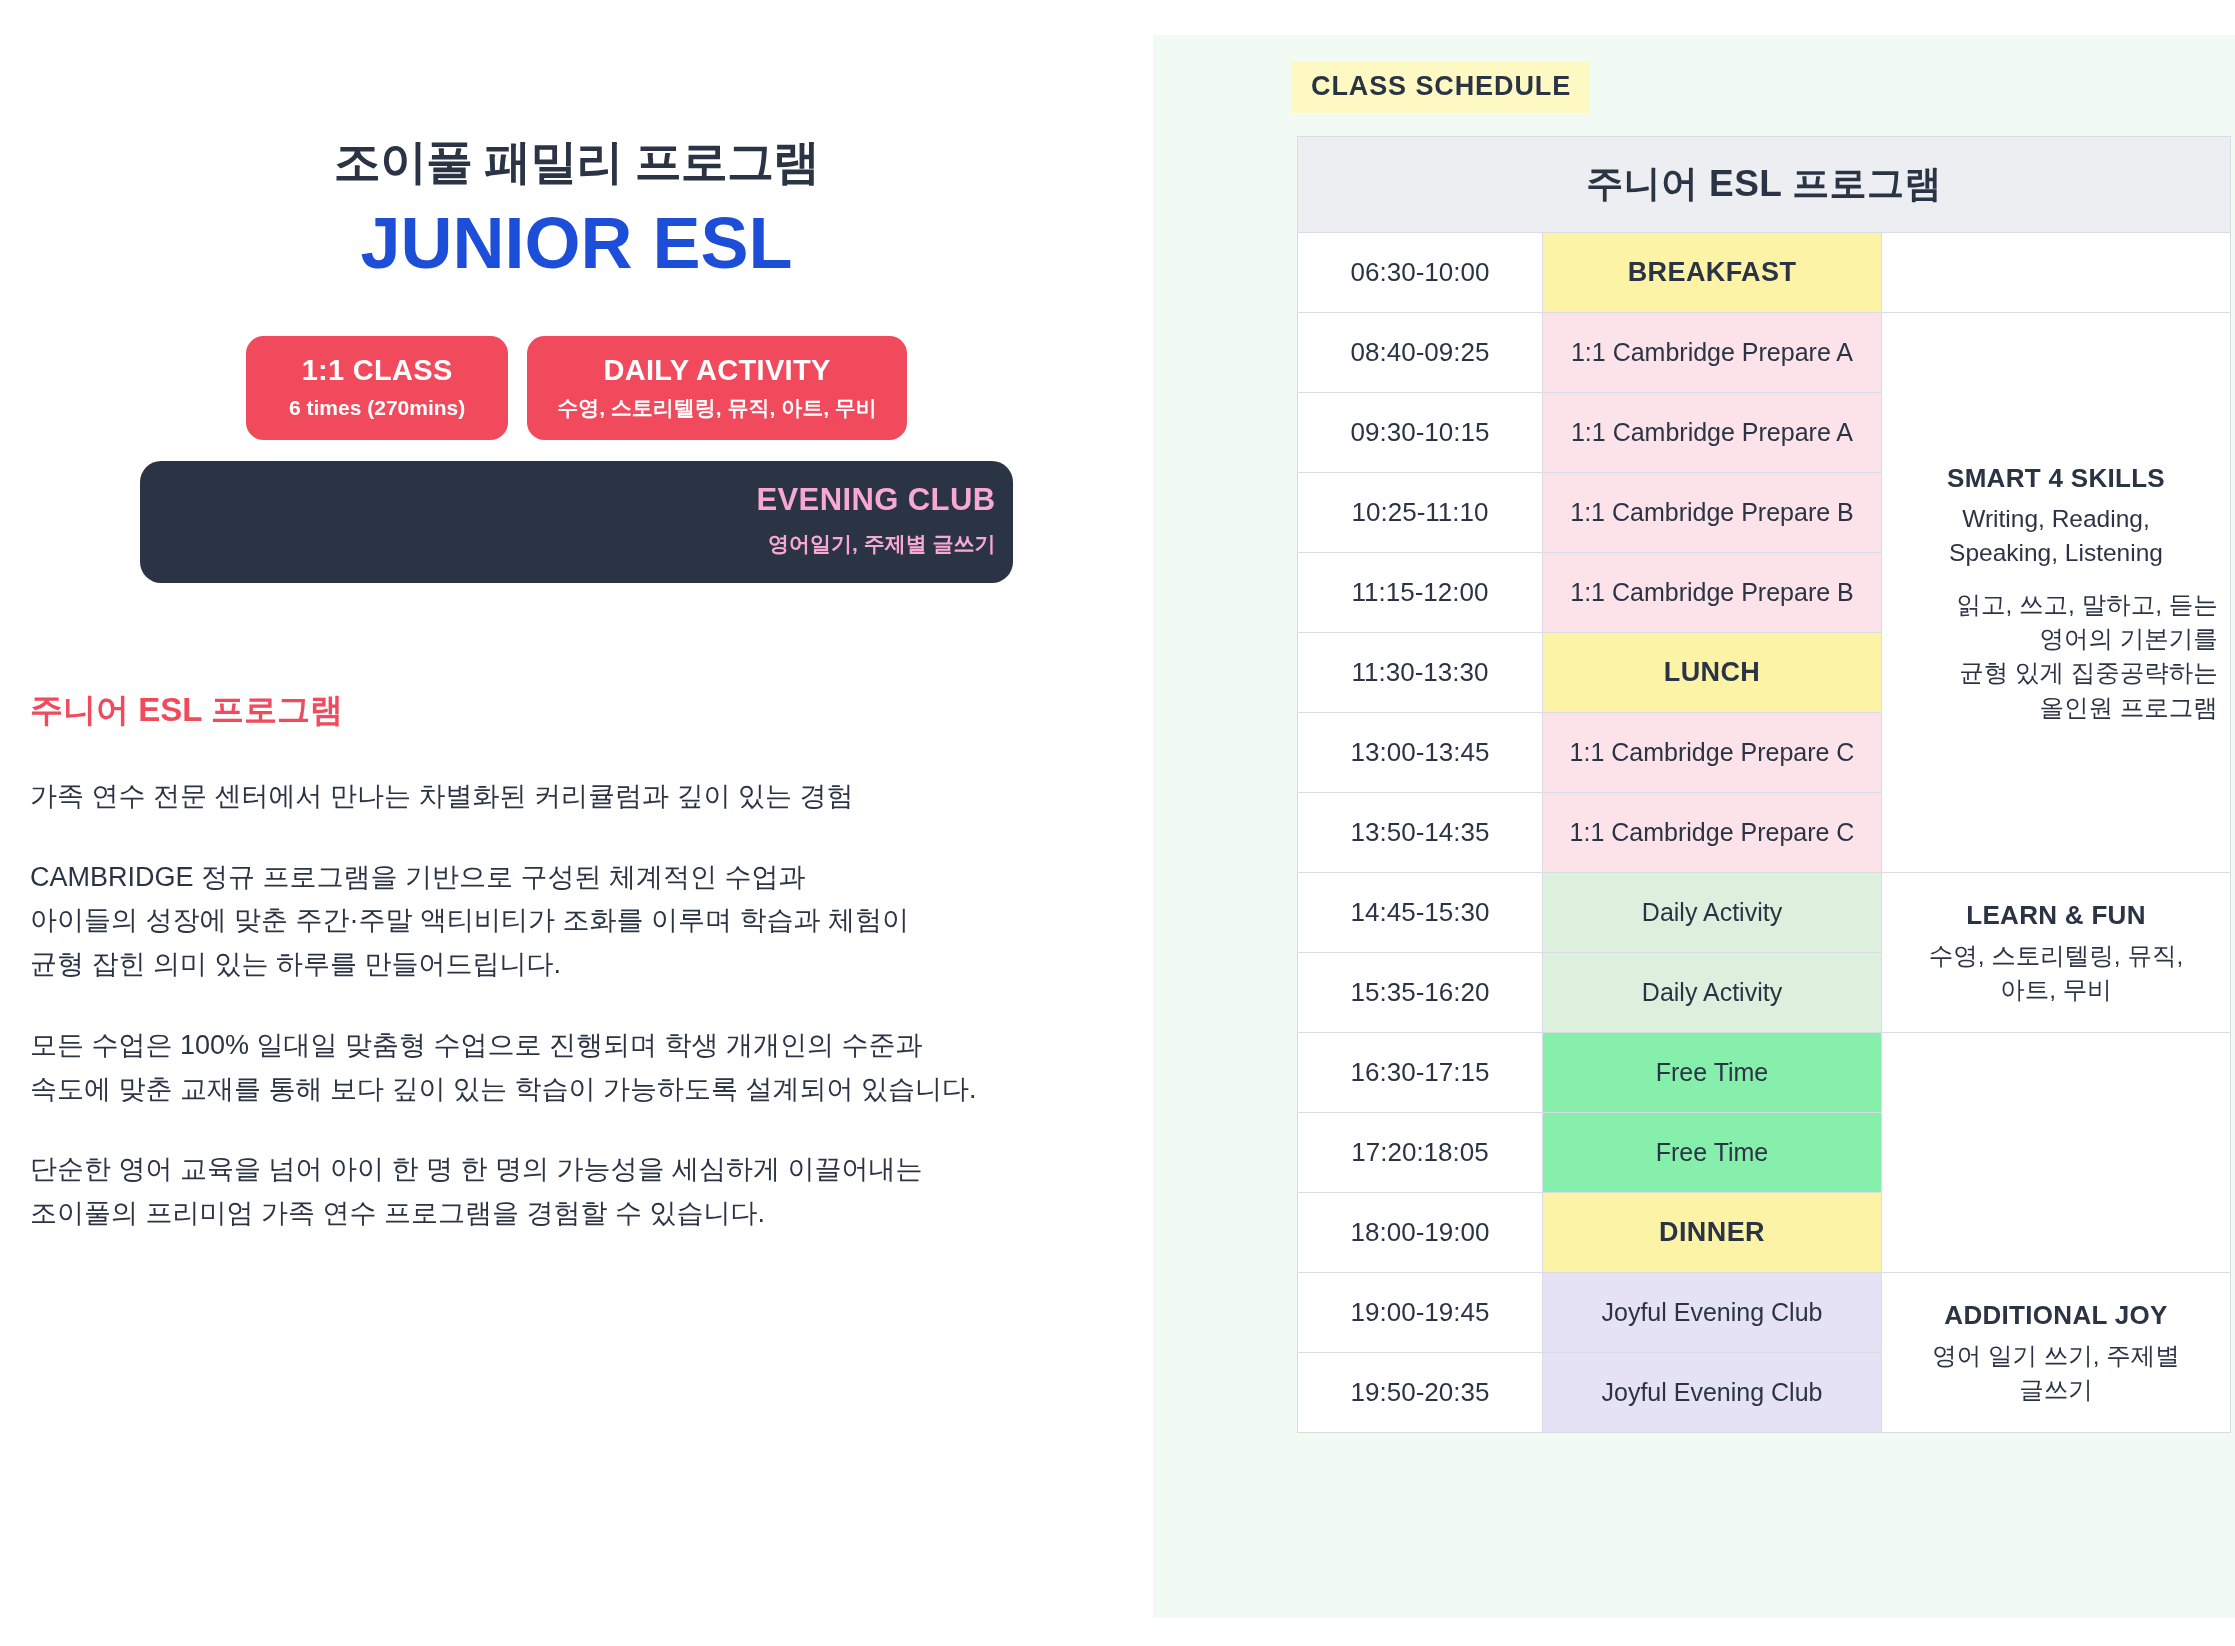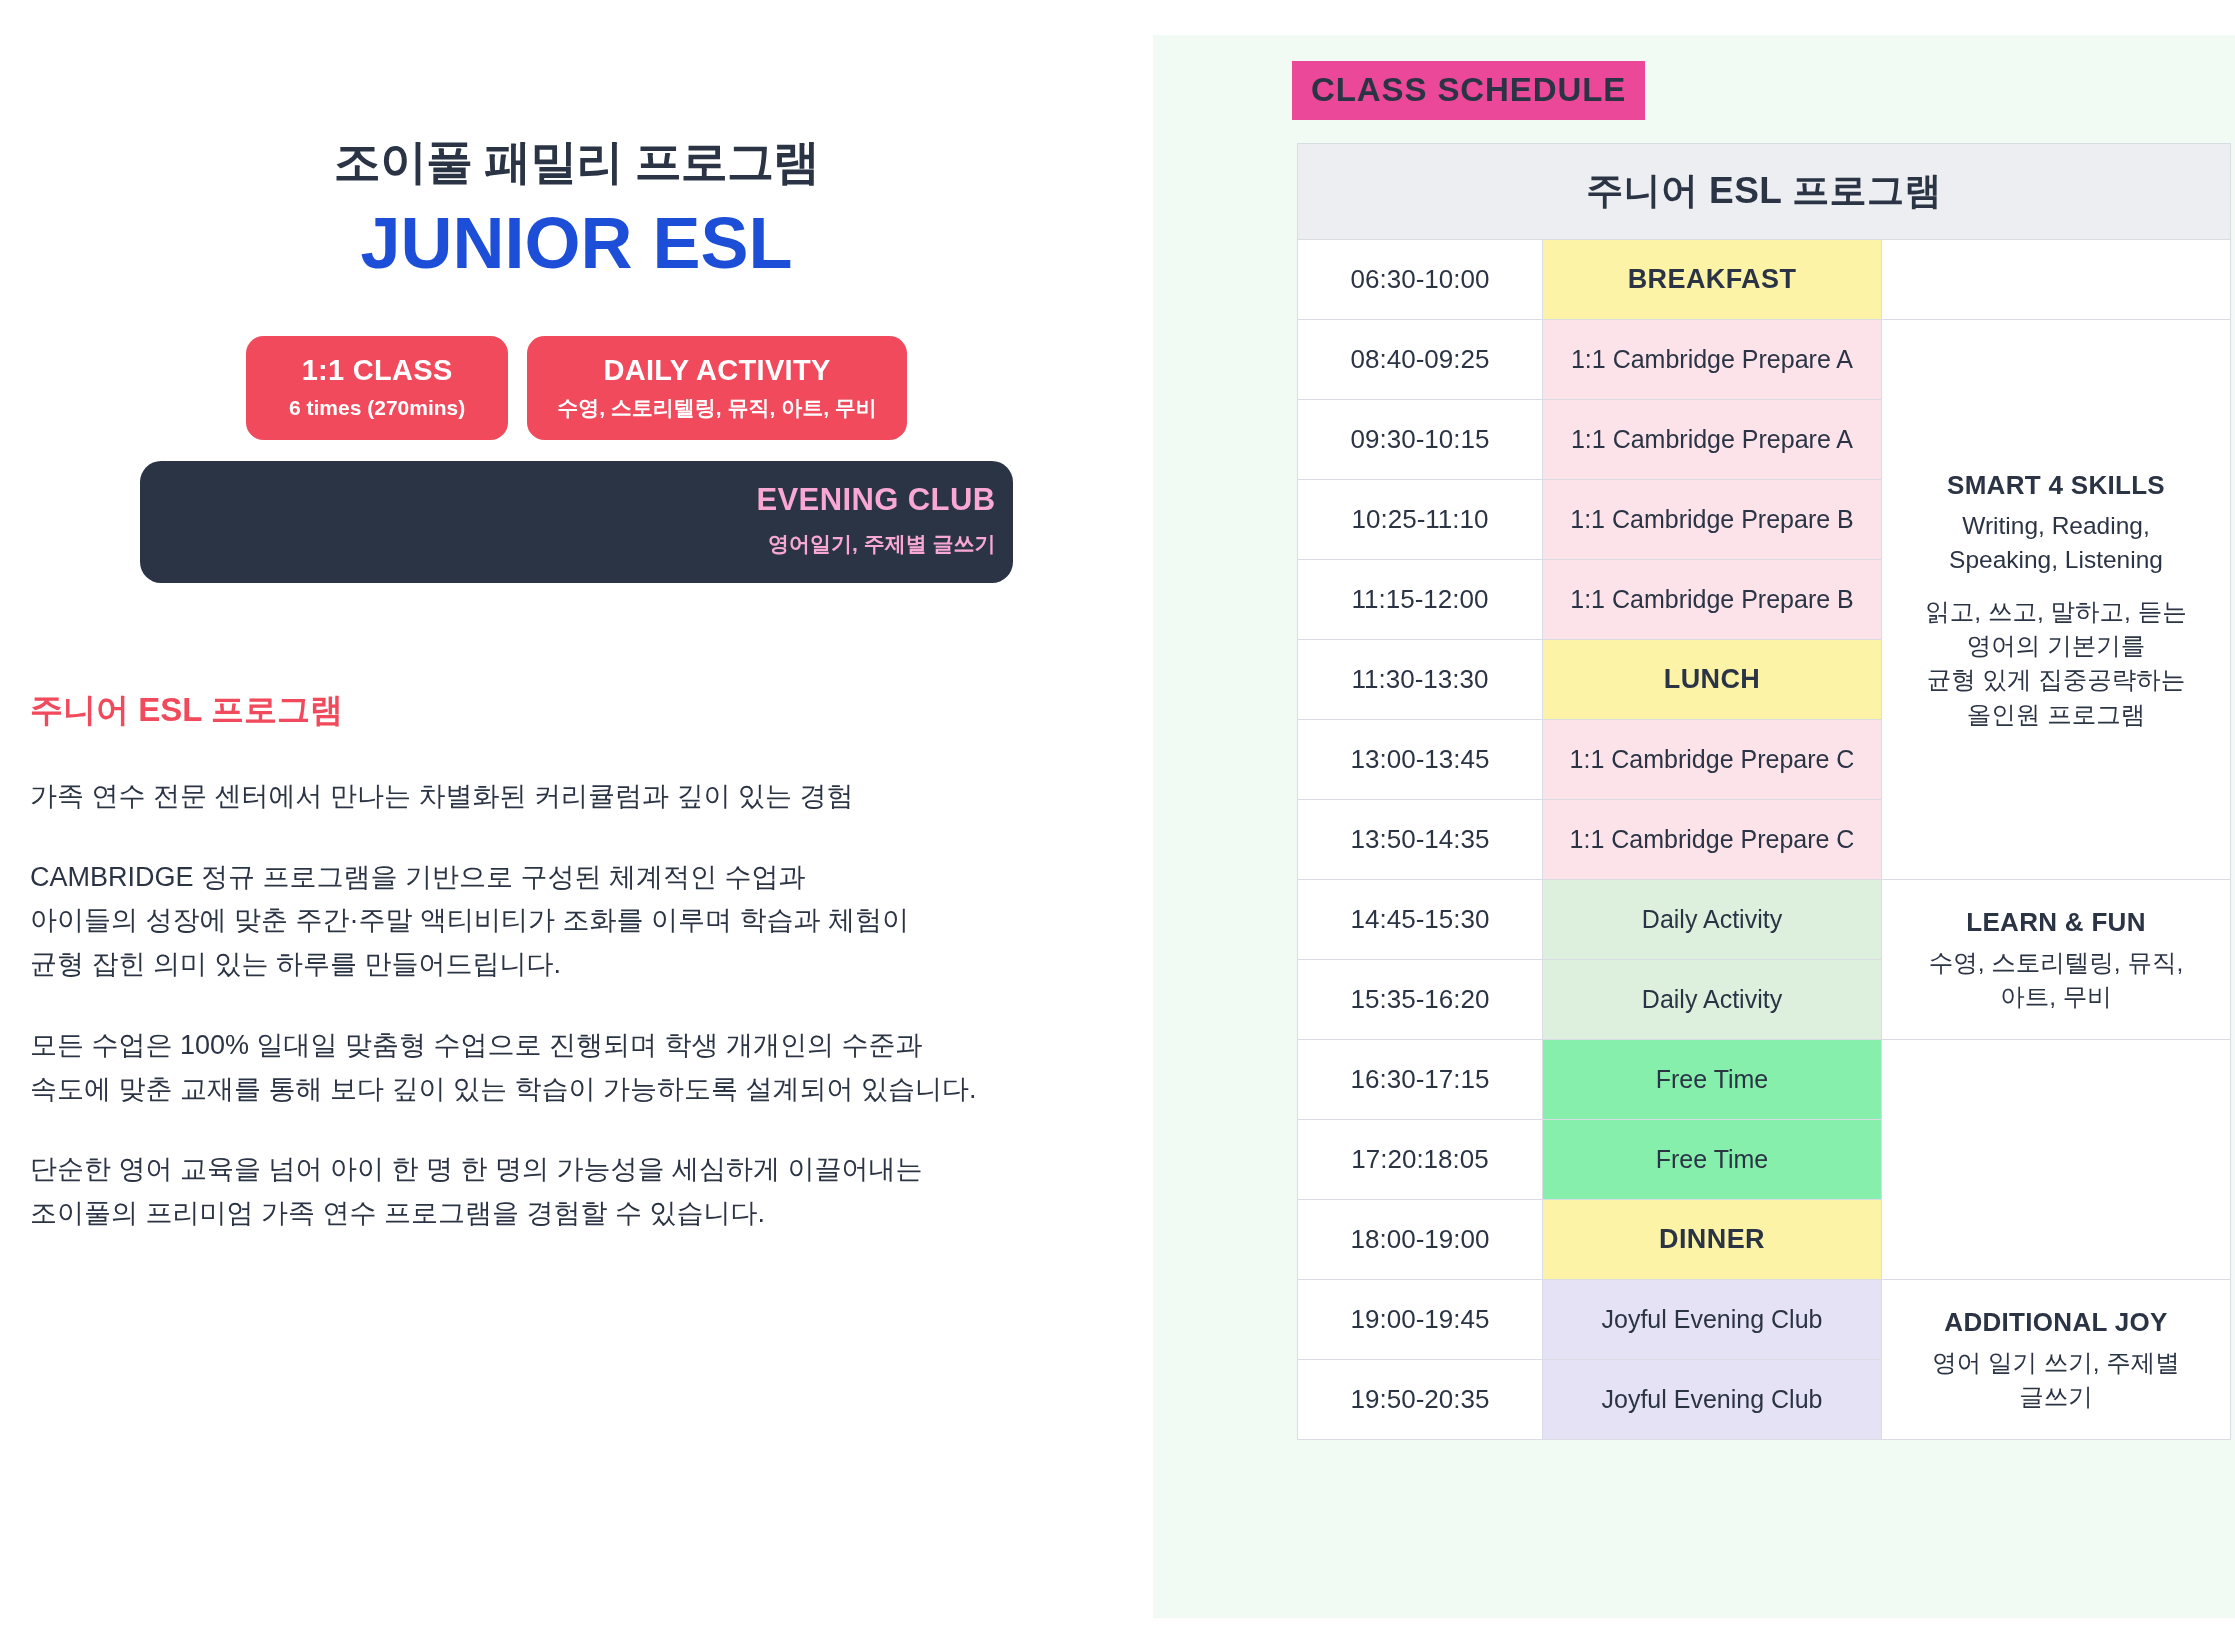--- a/index.html
+++ b/index.html
@@ -117,23 +117,23 @@
     position: absolute;
     left: 1153px; top: 35px;
     width: 1083px;
     height: 1583px;
     background: #f2faf4;
     padding: 26px 52px 35px 52px;
   }
 
   .schedule-tag {
     display: inline-block;
-    background: #ec4899;
-    color: #2b3445;
-    font-size: 33px;
+    background: #fef9c3;
+    color: #2b3445;
+    font-size: 27px;
     font-weight: bold;
     letter-spacing: 0.9px;
     padding: 9.6px 19px 11.4px 19px;
     margin-left: 87px;
     margin-bottom: 23px;
   }
 
   table.schedule {
     border-collapse: collapse;
     width: 933px;
@@ -187,21 +187,21 @@
   }
   .note-title {
     font-weight: bold;
     font-size: 26px;
     letter-spacing: 0.3px;
     display: block;
     margin-bottom: 5.2px;
   }
   .note-sub { display: block; }
   .note-gap { display: block; height: 17.5px; }
-  .note-sub2 { display: block; }
+  .note-sub2 { display: block; text-align: right; }
 </style>
 </head>
 <body>
 
 <div class="page">
 
   <div class="left">
 
     <div class="brand-block">
       <div class="brand-ko">조이풀 패밀리 프로그램</div>

